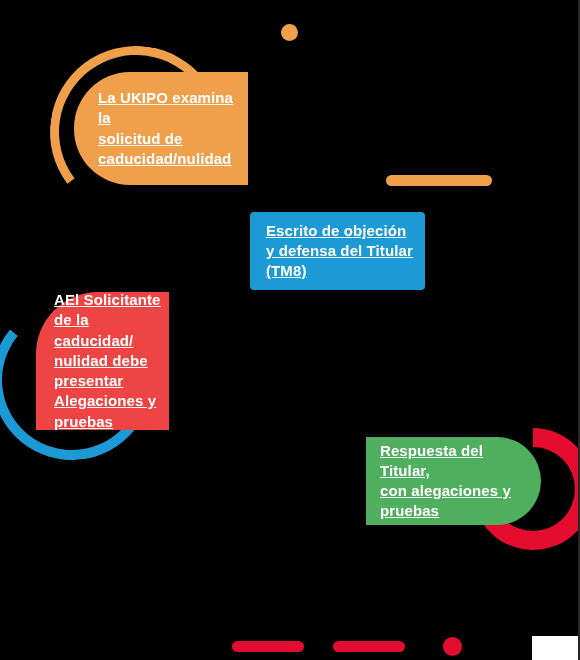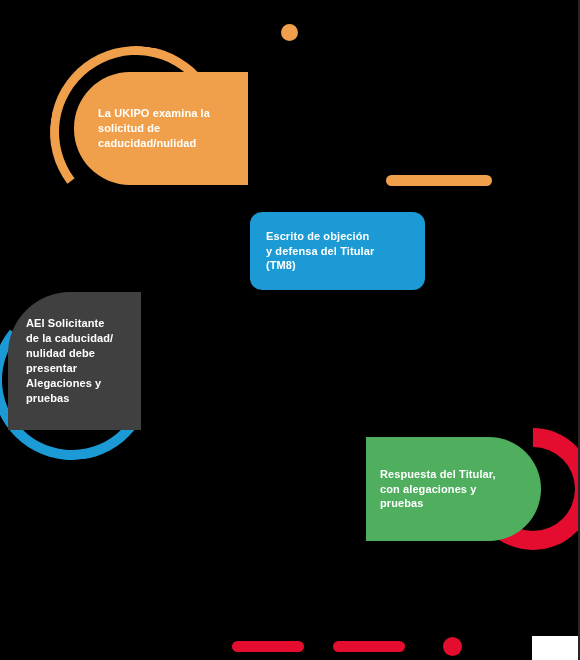--- a/index.html
+++ b/index.html
@@ -18,26 +18,27 @@
     border-right: 2px solid #262626;
   }
   .shape { position: absolute; }
 
   
   .card {
     position: absolute;
     box-sizing: border-box;
     color: #ffffff;
     font-weight: bold;
-    font-size: 11px;
+    font-size: 15px;
     line-height: 1.35;
     letter-spacing: 0.1px;
     display: flex;
     align-items: center;
     white-space: pre-line;
+    text-decoration: underline;
   }
 
   
   #card-ukipo {
     left: 74px;
     top: 72px;
     width: 174px;
     height: 113px;
     background: #F0A04B;
     border-radius: 56px 0 0 56px;
@@ -45,43 +46,43 @@
     z-index: 5;
   }
 
   
   #card-tm8 {
     left: 250px;
     top: 212px;
     width: 175px;
     height: 78px;
     background: #1B9AD6;
-    border-radius: 12px;
+    border-radius: 4px;
     padding: 0 10px 0 16px;
     z-index: 5;
   }
 
   
   #card-alegaciones {
-    left: 8px;
+    left: 36px;
     top: 292px;
     width: 133px;
     height: 138px;
-    background: #404040;
+    background: #ef4444;
     border-radius: 62px 0 0 0;
     padding: 0 8px 0 18px;
     z-index: 5;
   }
 
   
   #card-respuesta {
     left: 366px;
     top: 437px;
     width: 175px;
-    height: 104px;
+    height: 88px;
     background: #4FAF5F;
     border-radius: 0 52px 52px 0;
     padding: 0 26px 0 14px;
     z-index: 5;
   }
 
   
   #card-replica {
     left: 46px;
     top: 538px;

